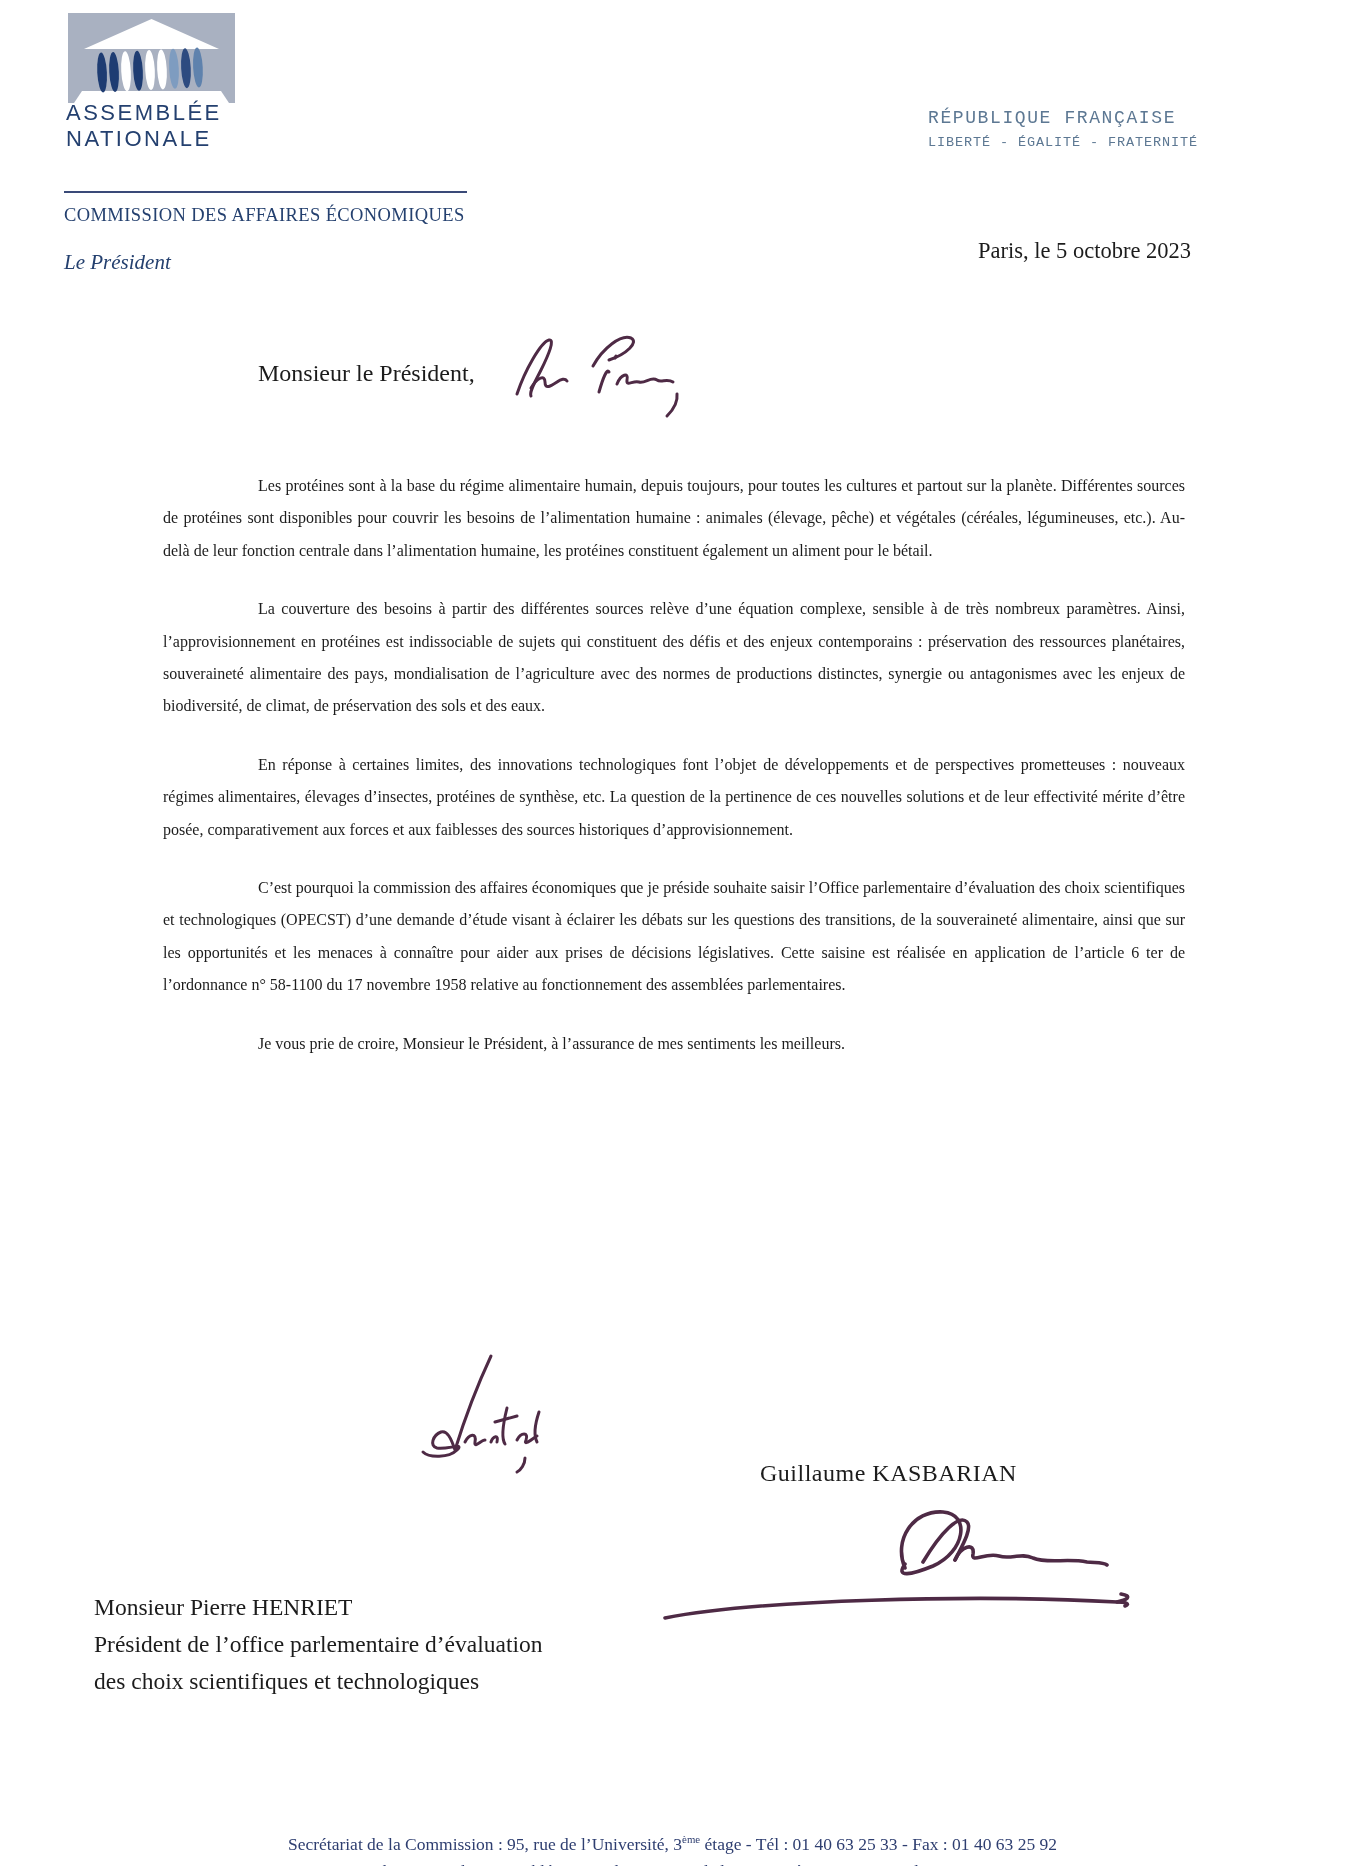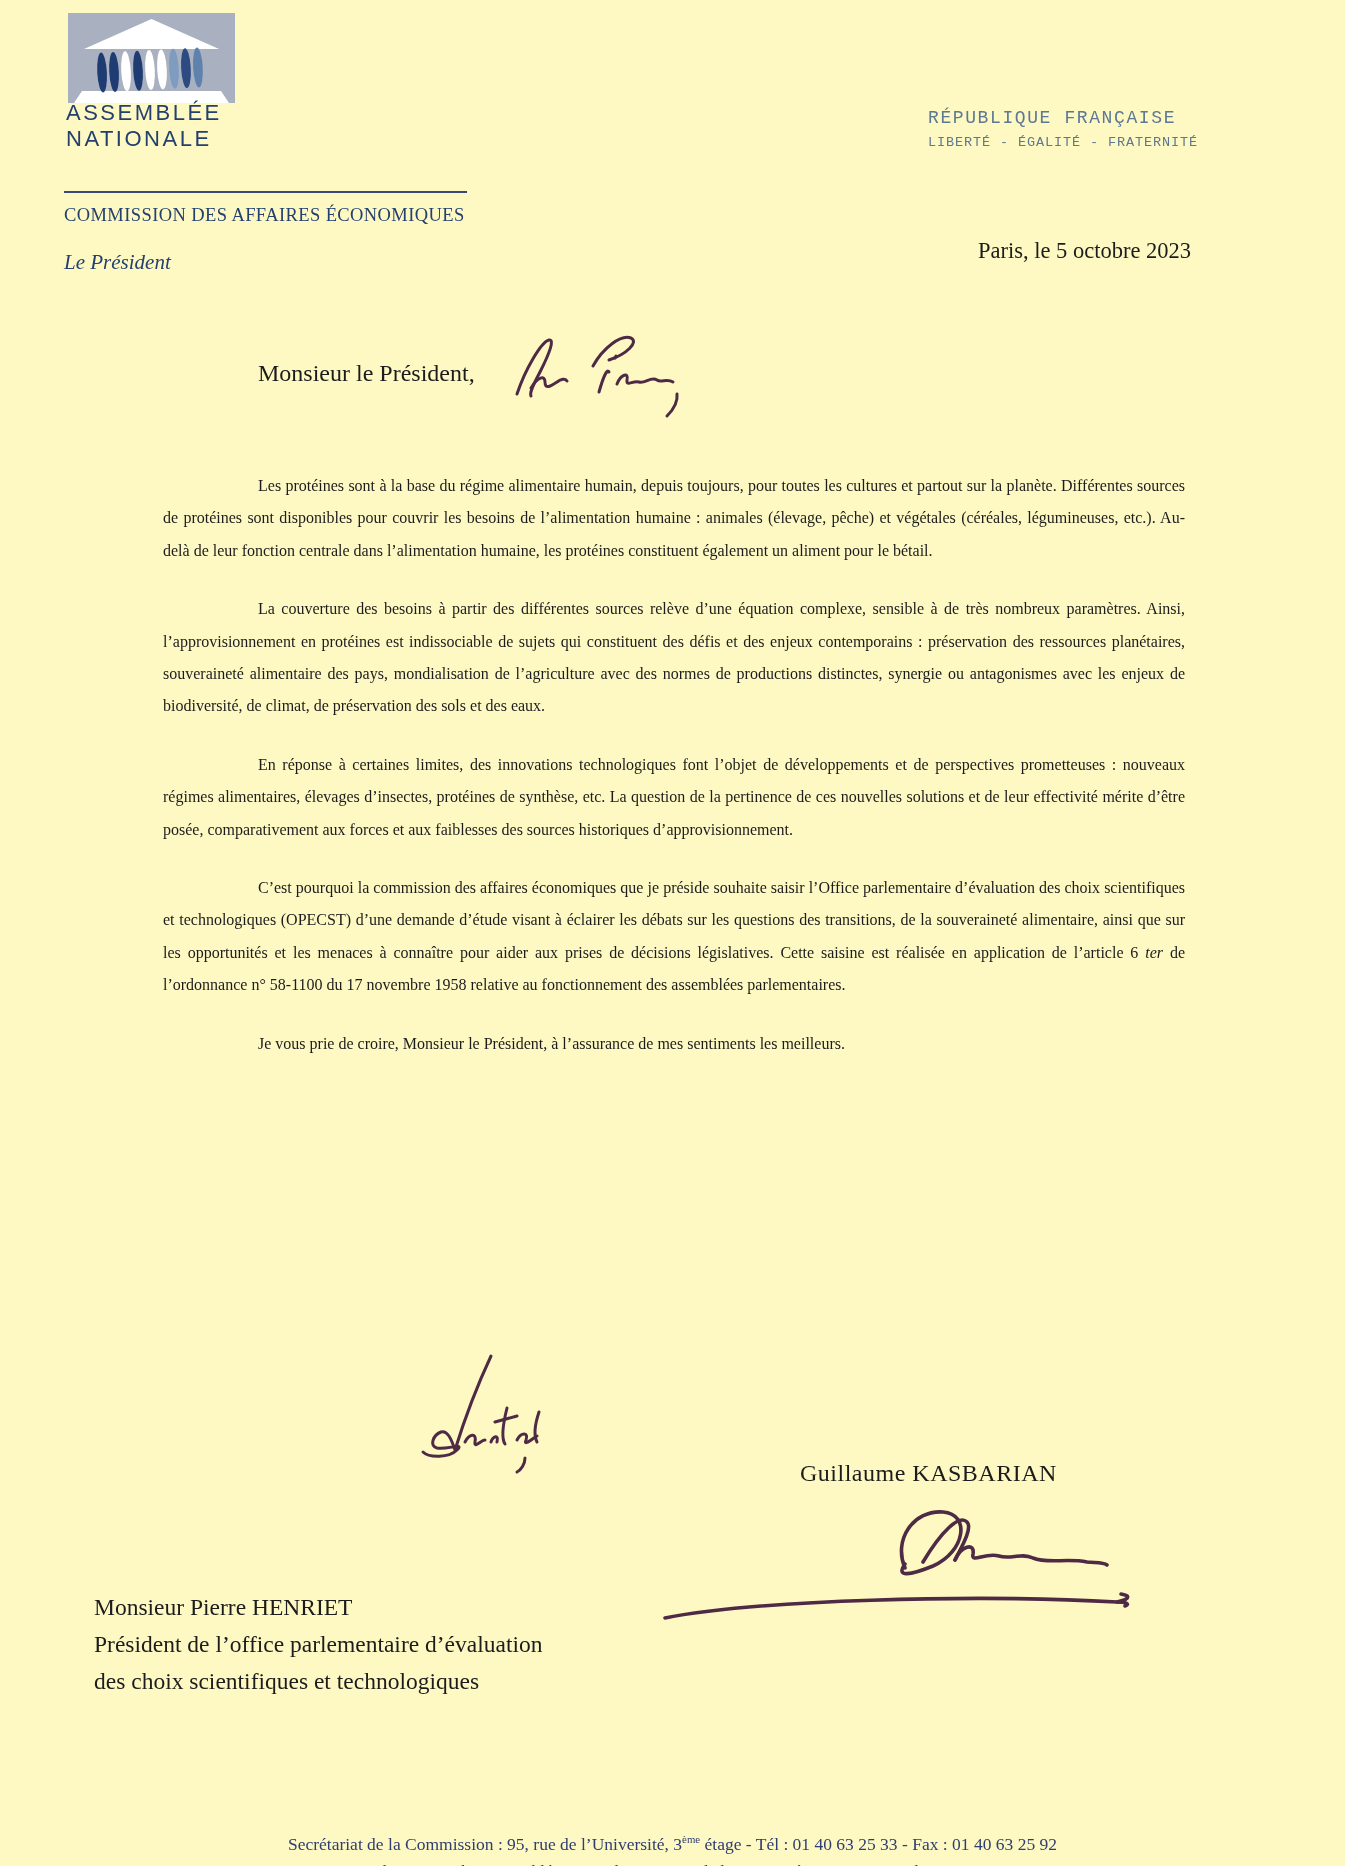--- a/index.html
+++ b/index.html
@@ -7,21 +7,21 @@
     --steel:#5d7893;
     --ink:#4e2a45;
     --footer-navy:#2e3e70;
     --text:#1c1c1c;
   }
   html,body{margin:0;padding:0;background:#e8e8e6;}
   .page{
     position:relative;
     width:1345px;height:1866px;
     margin:0 auto;
-    background:#fef9c3;
+    background:#ffffff;
     font-family:"Liberation Serif", serif;
     color:var(--text);
     overflow:hidden;
   }
   .abs{position:absolute;}
   
   .logo-word{
     left:66px;top:100px;
     font-family:"Liberation Sans", sans-serif;
     font-size:22px;letter-spacing:2.5px;line-height:26px;
@@ -39,22 +39,22 @@
   .le-president{left:64px;top:250px;font-size:21px;color:var(--navy);font-style:italic;}
   .dateline{left:978px;top:238px;font-size:22.5px;}
   .salutation{left:258px;top:360px;font-size:24px;}
   
   .body-text{
     left:163px;top:470px;width:1022px;
     font-size:16px;line-height:32.4px;
     text-align:justify;
   }
   .body-text p{margin:0 0 26px 0;text-indent:95px;}
-  .body-text .it{font-style:italic;}
-  .signer{left:800px;top:1460px;font-size:24px;letter-spacing:0.5px;}
+  .body-text .it{}
+  .signer{left:760px;top:1460px;font-size:24px;letter-spacing:0.5px;}
   .recipient{left:94px;top:1589px;font-size:23.5px;line-height:37px;}
   
   .footer{
     left:0;top:1801px;width:100%;
     text-align:center;color:var(--footer-navy);margin-top:32px;
   }
   .footer .f1{font-size:17.5px;}
   .footer .f2{font-size:17px;margin-top:7px;}
   .footer sup{font-size:0.62em;vertical-align:super;}
   .hand path{fill:none;stroke:var(--ink);stroke-linecap:round;stroke-linejoin:round;}

